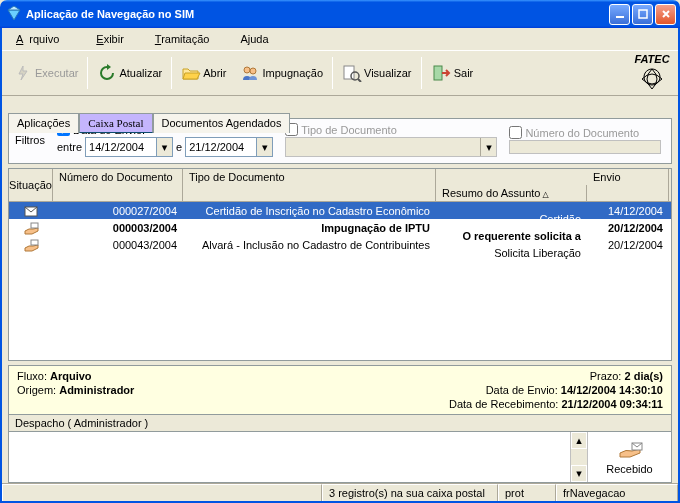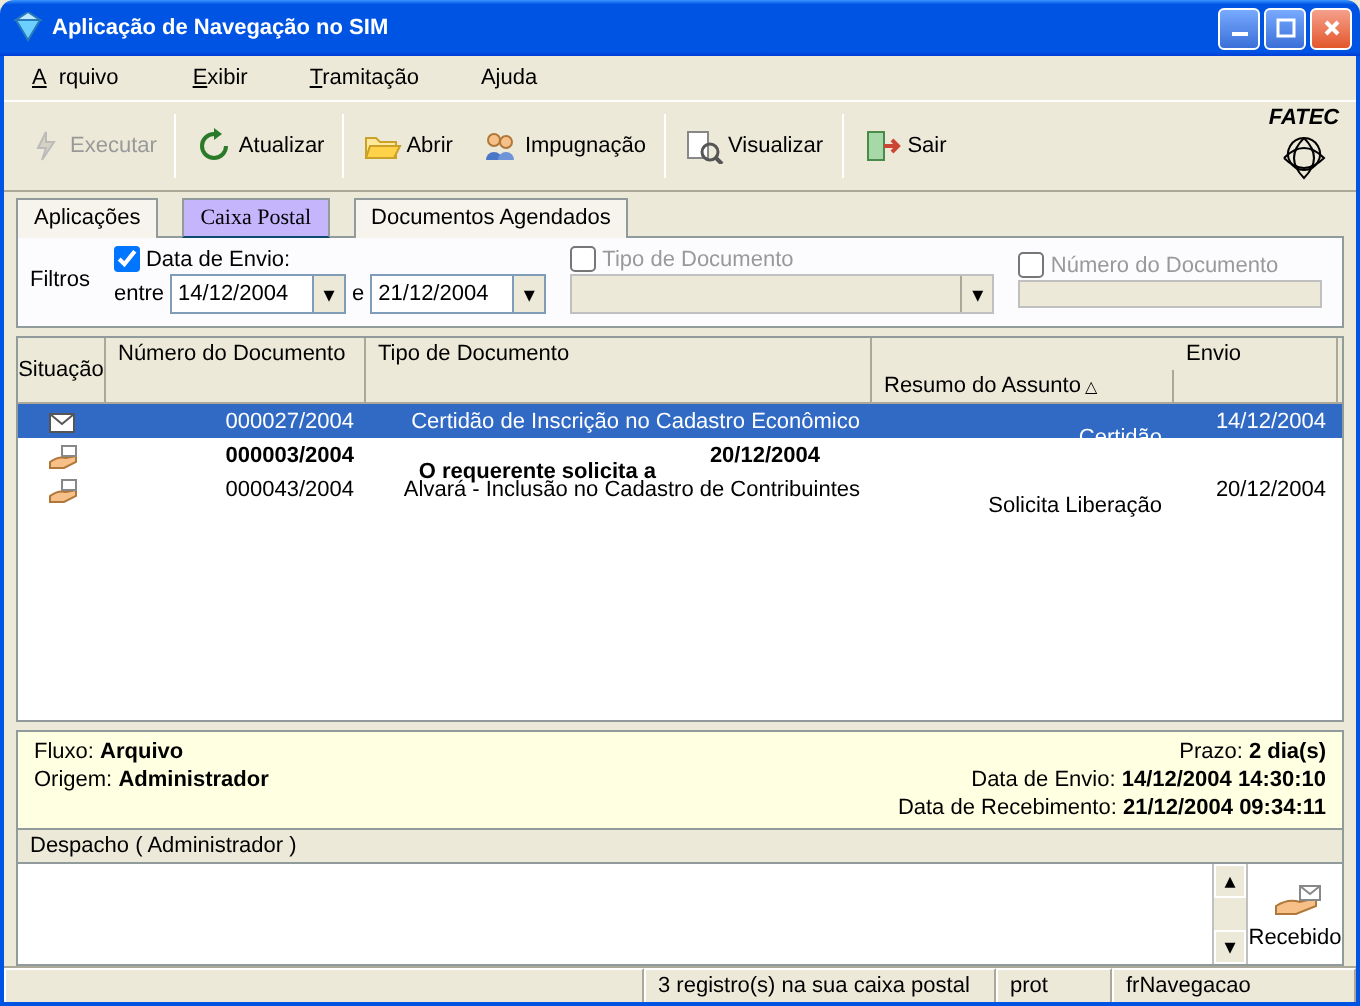--- a/index.html
+++ b/index.html
@@ -21,21 +21,21 @@
 .toolbar-row { display: flex; border-top: 1px solid #fff; border-bottom: 1px solid #aca899; position: relative; }
 .toolbar { display: flex; padding: 2px 4px; }
 .tool-btn { display: flex; flex-direction: row; align-items: center; justify-content: center; min-width: 58px; padding: 4px 6px; gap: 2px; border: 1px solid transparent; }
 .tool-btn .ic { width: 20px; height: 20px; display: flex; align-items: center; justify-content: center; }
 .tool-sep { width: 1px; background: #aca899; margin: 4px 2px; border-right: 1px solid #fff; }
 .disabled { color: #999; }
 .logo { margin-left: auto; padding: 2px 8px; font-weight: bold; font-size: 14px; font-style: italic; text-align: center; display:flex; flex-direction:column; align-items:center; gap:0; }
 .logo svg { display:block; }
 
 .tabs { display: flex; padding: 0 6px; margin-top: 2px; }
-.tab { padding: 3px 8px 3px 8px; border: 1px solid #919b9c; border-bottom: none; background: #f6f4ec; margin-right: 12px; position:relative; top:1px; }
+.tab { padding: 3px 8px 3px 8px; border: 1px solid #919b9c; border-bottom: none; background: #f6f4ec; margin-right: 0; position:relative; top:15px; }
 .tab.active { background: #c4b5fd; border-bottom: 1px solid #0c4a6e; z-index:2;font-family:Liberation Serif, serif; }
 .tab-body { border: 1px solid #919b9c; margin: 0 6px 4px 6px; background: #fcfcfe; padding: 4px 6px 6px 6px; }
 
 .filters-row { display: flex; align-items: center; gap: 4px; }
 .filters-label { margin-right: 4px; }
 .fg { display:flex; flex-direction:column; gap:1px; padding:0 4px; }
 .fg .chk { display:flex; align-items:center; gap:3px; }
 .fg .chk input { width:13px; height:13px; }
 .fg-row { display:flex; align-items:center; gap:3px; }
 .date-dd { display:flex; align-items:center; border:1px solid #7f9db9; background:#fff; height:20px; }
@@ -63,21 +63,21 @@
 .details { margin: 4px 6px 0 6px; background:#ffffe1; border:1px solid #919b9c; padding:4px 8px; display:flex; }
 .details .left, .details .right { display:flex; flex-direction:column; gap:2px; }
 .details .left { flex:1; }
 .details .right { width:240px;align-items:flex-end; }
 .details b { font-weight:bold; }
 
 .despacho-bar { margin: 0 6px; border:1px solid #919b9c; border-top:none; background:#ece9d8; padding:2px 6px; }
 .action-area { margin: 0 6px; border:1px solid #919b9c; border-top:none; background:#fff; display:flex; height:56px; }
 .va-scroll { width:17px; background:#ece9d8; border-left:1px solid #c0c0c0; display:flex; flex-direction:column; }
 .va-scroll .vbtn { height:17px; background:#ece9d8; border:1px solid #fff; display:flex; align-items:center; justify-content:center; }
-.recv-btn { margin-left:auto; width:48px; display:flex; flex-direction:column; align-items:center; justify-content:center; gap:2px; border-left:1px solid #c0c0c0; }
+.recv-btn { margin-left:auto; width:84px; display:flex; flex-direction:column; align-items:center; justify-content:center; gap:2px; border-left:1px solid #c0c0c0; }
 
 .statusbar { display:flex; margin-top:auto; border-top:1px solid #aca899; height:20px; align-items:stretch; background:#ece9d8; }
 .statusbar .cell { border:1px solid #fff; border-right-color:#aca899; border-bottom:none; padding:2px 6px; display:flex; align-items:center; }
 
 svg { display:block; }
 </style>
 </head>
 <body>
 
 <div class="titlebar">
@@ -258,20 +258,21 @@
           <div class="col c4">14/12/2004</div>
         </div>
         <div class="row bold">
           <div class="col c0">
             <svg width="16" height="14">
               <path d="M2 10 Q6 7 10 8 L15 7 L15 10 L9 13 L2 13 Z" fill="#f7c089" stroke="#b07838"></path>
               <rect x="8" y="2" width="7" height="5" fill="#fff" stroke="#888"></rect>
             </svg>
           </div>
           <div class="col c1">000003/2004</div>
+          <div class="col c2">Impugnação de IPTU</div>
           <div class="col c3">O requerente solicita a</div>
           <div class="col c4">20/12/2004</div>
         </div>
         <div class="row">
           <div class="col c0">
             <svg width="16" height="14">
               <path d="M2 10 Q6 7 10 8 L15 7 L15 10 L9 13 L2 13 Z" fill="#f7c089" stroke="#b07838"></path>
               <rect x="8" y="2" width="7" height="5" fill="#fff" stroke="#888"></rect>
             </svg>
           </div>

